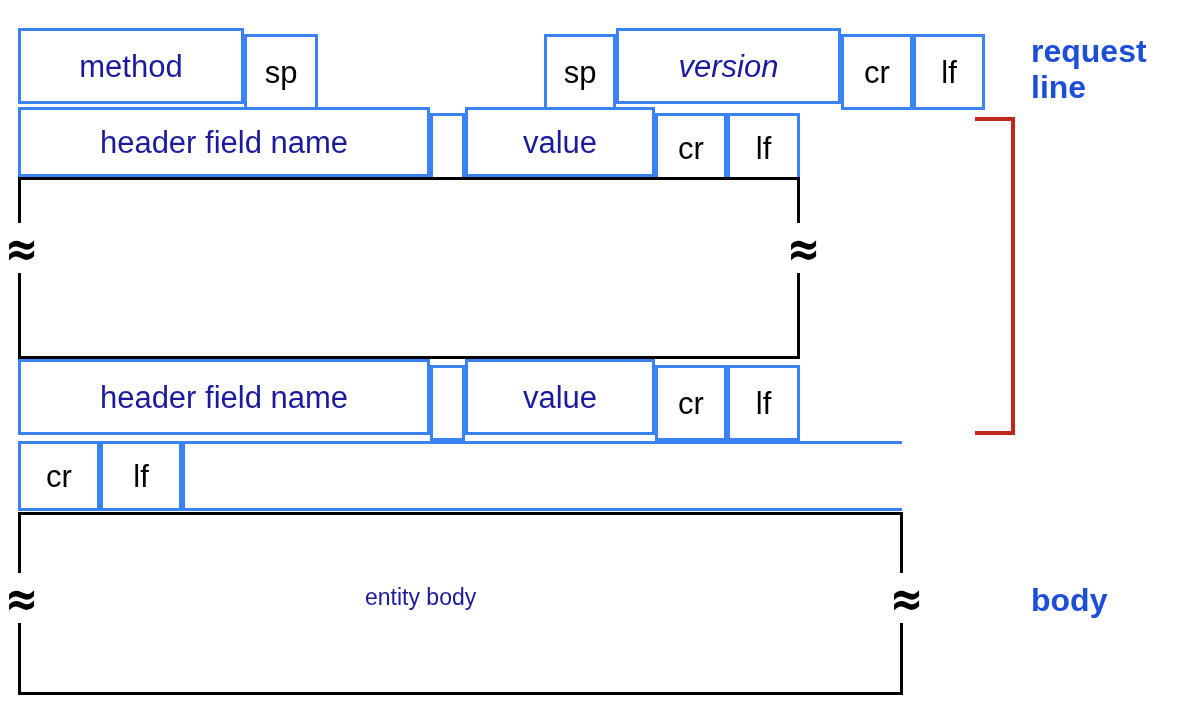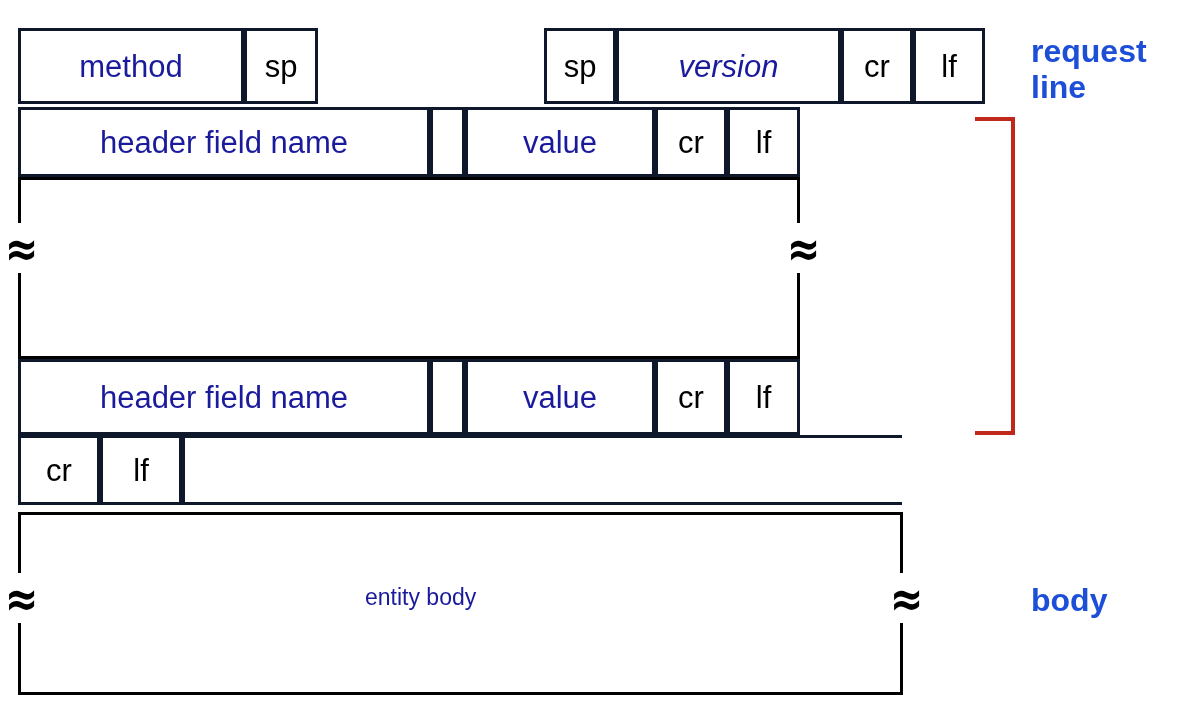--- a/index.html
+++ b/index.html
@@ -13,30 +13,30 @@
     height: 718px;
     background: #ffffff;
     font-family: "Liberation Sans", sans-serif;
     overflow: hidden;
   }
 
   
   .cell {
     position: absolute;
     box-sizing: border-box;
-    border: 3px solid #0f172a;
+    border: 3px solid #3b82f6;
     background: #ffffff;
     display: flex;
     align-items: center;
     justify-content: center;
     white-space: nowrap;
     line-height: 1;
   }
   .cell.blue  { color: #1a1a9c; }
-  .cell.black { color: #000000; }
+  .cell.black { color: #000000; margin-top: 6px; }
 
   .t-lg { font-size: 31px; }
 
   
   .open-right {
     border-right: none;
   }
 
   
   .torn {

